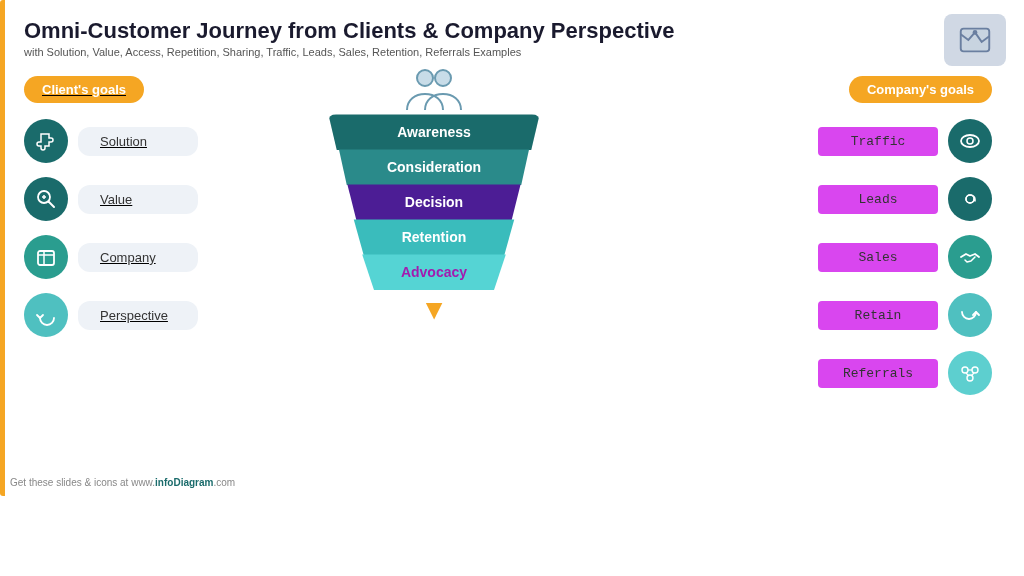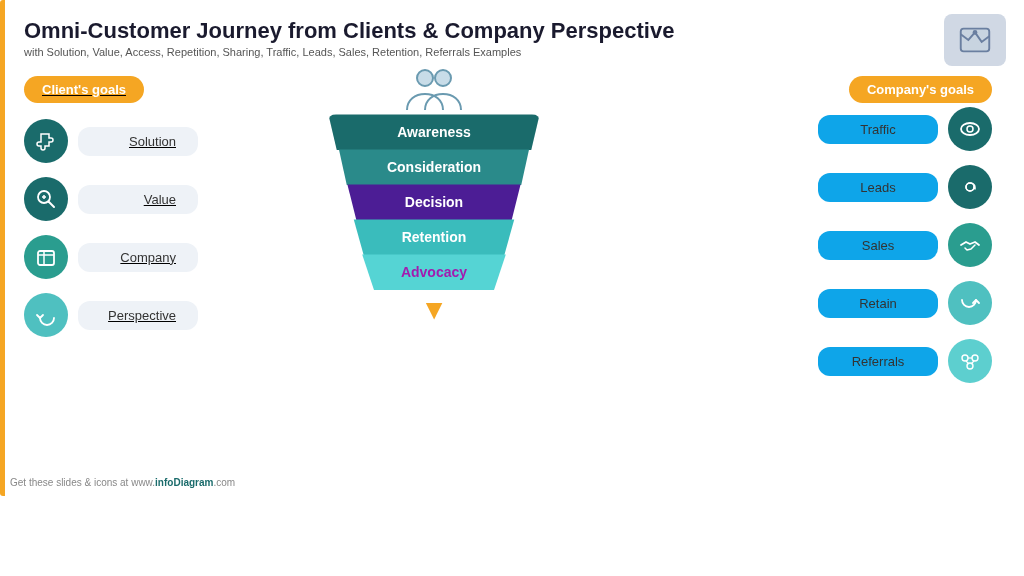--- a/index.html
+++ b/index.html
@@ -109,21 +109,21 @@
     .ci-light { background: #4fc0c0; }
     .ci-lighter { background: #5dcfcf; }
 
     .item-label-box {
       background: #eef2f7;
       border-radius: 12px;
       padding: 7px 22px;
       font-size: 13px;
       color: #333;
       min-width: 120px;
-      text-align: right;
+      text-align: left;
     }
 
     
     .center-col {
       width: 240px;
       display: flex;
       flex-direction: column;
       align-items: center;
       position: relative;
       margin-left: 10px;
@@ -156,42 +156,44 @@
       padding-top: 10px;
       padding-right: 8px;
     }
     .right-goals-label {
       background: #f5a623;
       color: #fff;
       font-weight: 700;
       font-size: 13px;
       padding: 6px 18px;
       border-radius: 20px;
+      margin-bottom: 12px;
     }
     .right-items {
       display: flex;
       flex-direction: column;
       gap: 14px;
       margin-top: 4px;
       align-items: flex-end;
     }
     .right-item {
       display: flex;
       flex-direction: row;
       align-items: center;
       gap: 10px;
     }
     .right-label-box {
-      background: #0ea5e9;
-      border-radius: 12px;
+      background: #d946ef;
+      border-radius: 4px;
       padding: 7px 22px;
       font-size: 13px;
       color: #333;
       min-width: 120px;
       text-align: center;
+      font-family: Liberation Mono, monospace;
     }
 
     
     .footer {
       position: absolute;
       bottom: 8px;
       left: 10px;
       font-size: 10px;
       color: #888;
     }

